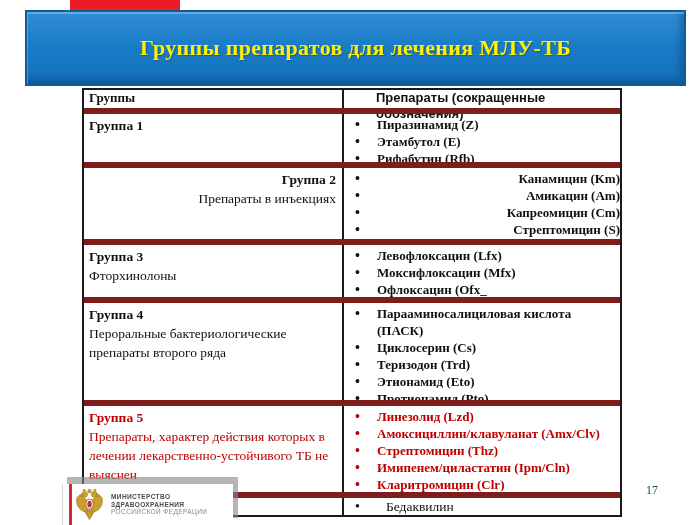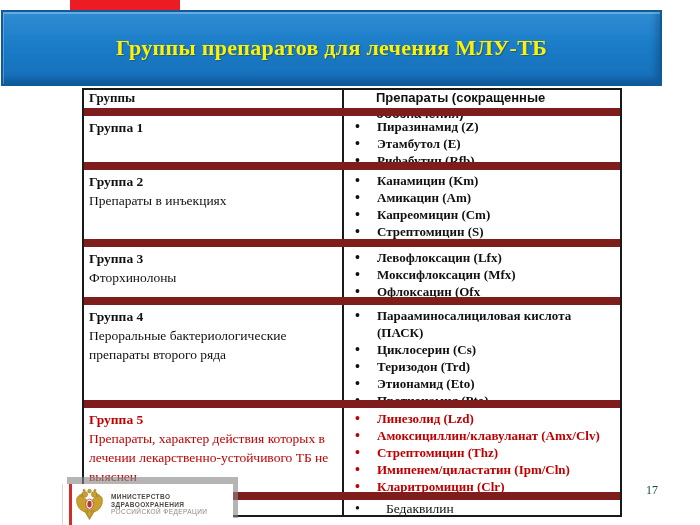--- a/index.html
+++ b/index.html
@@ -4,43 +4,43 @@
 <style>
   html,body{margin:0;padding:0;}
   body{
     width:700px;height:525px;position:relative;overflow:hidden;
     background:#ffffff;font-family:"Liberation Serif",serif;
   }
   
   .red-accent{position:absolute;left:70px;top:0;width:110px;height:11px;background:#EC1C24;}
   
   .title-bar{
-    position:absolute;left:1px;top:10px;width:661px;height:76px;
+    position:absolute;left:25px;top:10px;width:661px;height:76px;
     background:linear-gradient(180deg,#2f8dd3 0%,#1b7cc8 45%,#156fb8 100%);
     border:2px solid #0f5a99;box-sizing:border-box;
     box-shadow:inset 1px 2px 0 rgba(255,255,255,.28), inset -4px -5px 6px rgba(0,40,80,.3);
     display:flex;align-items:center;justify-content:center;
   }
   .title-bar h1{
     margin:0;font-size:22px;font-weight:700;color:#FFF100;
     font-family:"Liberation Serif",serif;letter-spacing:.3px;
     text-shadow:1px 1px 1px rgba(0,0,0,.25);
   }
   
   .tbl{
     position:absolute;left:82px;top:88px;width:540px;height:429px;
     border:2px solid #1a1a1a;box-sizing:border-box;background:#fff;
     display:flex;flex-direction:column;
   }
   .t-header{display:flex;height:18px;flex:0 0 auto;gap:27px;}
   .h-cell{box-sizing:border-box;padding:0 5px;line-height:16px;font-weight:700;font-size:13px;color:#111;}
   .h-cell.g{width:260px;border-right:2px solid #1a1a1a;font-family:"Liberation Serif",serif;}
   .h-cell.d{flex:1;font-family:"Liberation Sans",sans-serif;}
-  .t-row{display:flex;border-top:8px solid #7f1d1d;box-sizing:border-box;overflow:hidden;flex:0 0 auto;}
-  .r1{height:54px;} .r2{height:77px;} .r3{height:58px;} .r4{height:103px;} .r5{height:92px;}
+  .t-row{display:flex;border-top:6px solid #7f1d1d;box-sizing:border-box;overflow:hidden;flex:0 0 auto;}
+  .r1{height:54px;} .r2{height:77px;text-align:right;} .r3{height:58px;} .r4{height:103px;} .r5{height:92px;}
   .r6{flex:1 1 auto;}
   .cell-g{width:260px;box-sizing:border-box;border-right:2px solid #1a1a1a;padding:2px 6px 0 5px;overflow:hidden;}
   .g-name{font-weight:700;font-size:13.5px;line-height:19px;color:#111;}
   .g-desc{font-size:13.5px;line-height:19px;color:#111;}
   .cell-d{flex:1;box-sizing:border-box;padding-top:2px;overflow:hidden;}
   .cell-d ul{margin:0;padding:0;list-style:none;}
   .cell-d li{
     position:relative;padding-left:33px;font-size:13px;line-height:17px;
     font-weight:700;color:#111;
   }

